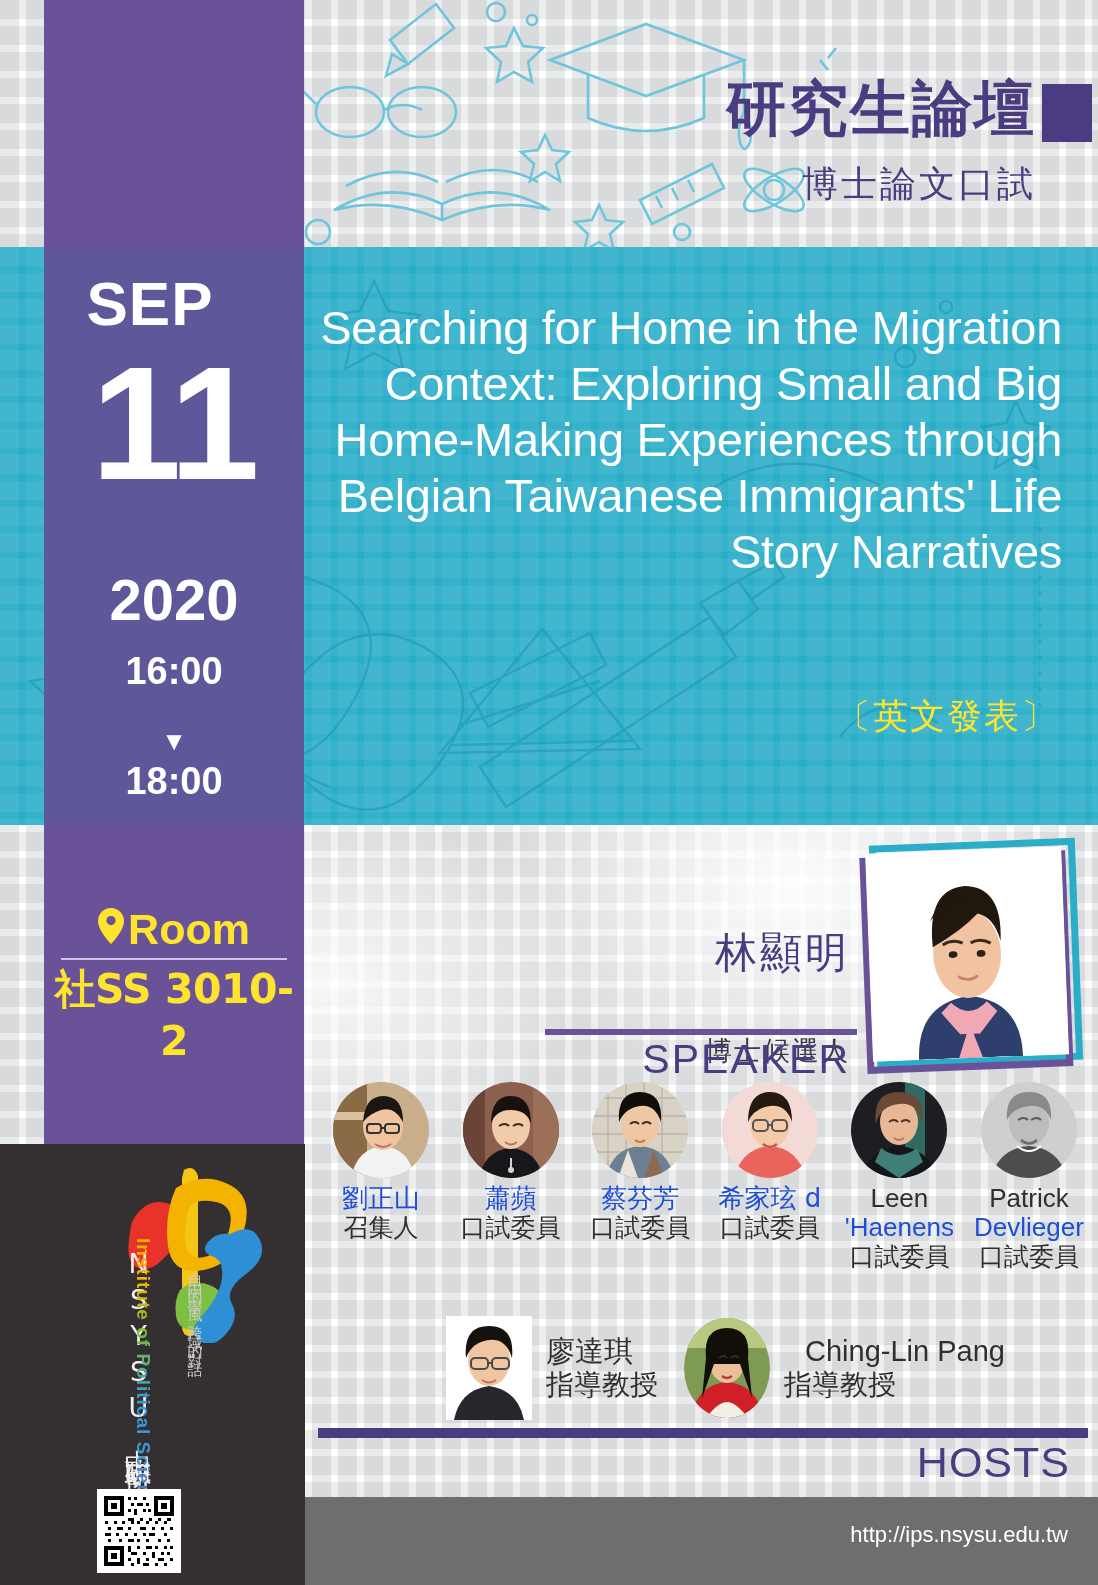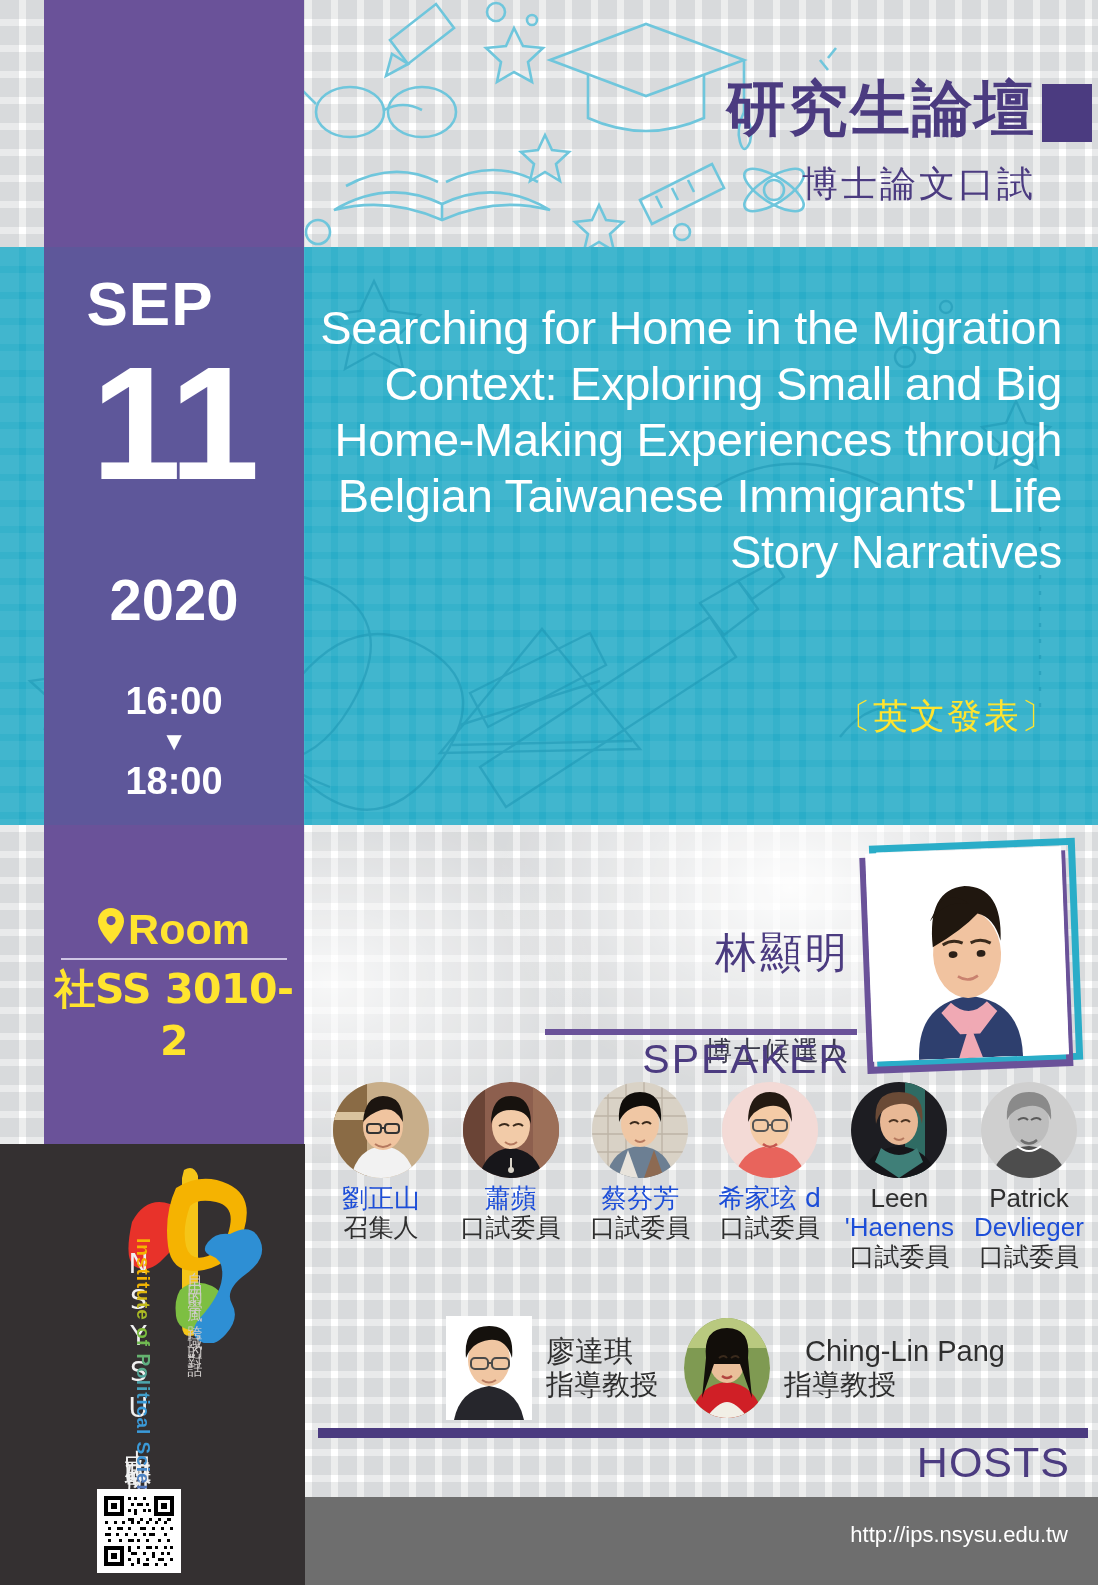--- a/index.html
+++ b/index.html
@@ -97,21 +97,21 @@
   .d-day{
     position:absolute; left:44px; width:260px; top:345px;
     text-align:center; color:#fff; font-weight:bold;
     font-size:162px; line-height:.96; letter-spacing:-3px;
   }
   .d-year{
     position:absolute; left:44px; width:260px; top:566px;
     text-align:center; color:#fff; font-weight:bold; font-size:58px;
   }
   .d-t1{
-    position:absolute; left:44px; width:260px; top:680px;
+    position:absolute; left:44px; width:260px; top:650px;
     text-align:center; color:#fff; font-weight:bold; font-size:38px;
   }
   .d-arrow{
     position:absolute; left:44px; width:260px; top:728px;
     text-align:center; color:#fff; font-size:26px; line-height:1;
   }
   .d-t2{
     position:absolute; left:44px; width:260px; top:760px;
     text-align:center; color:#fff; font-weight:bold; font-size:38px;
   }

